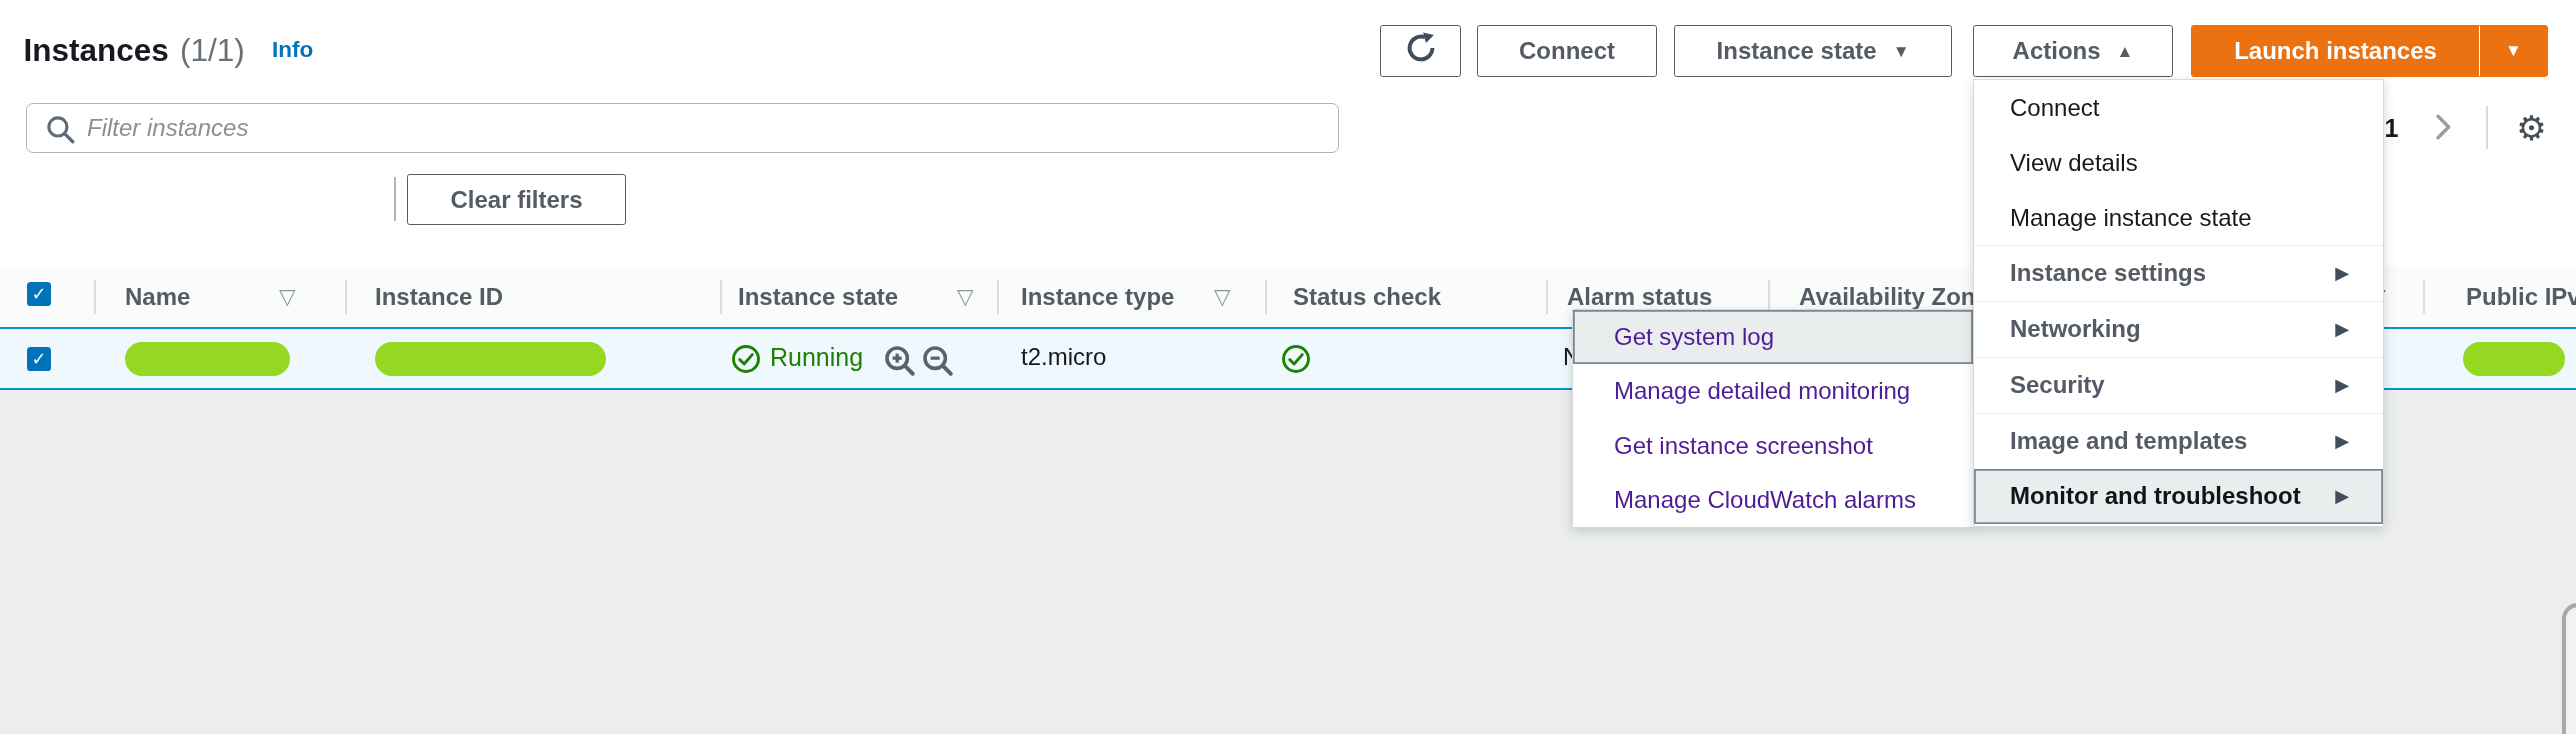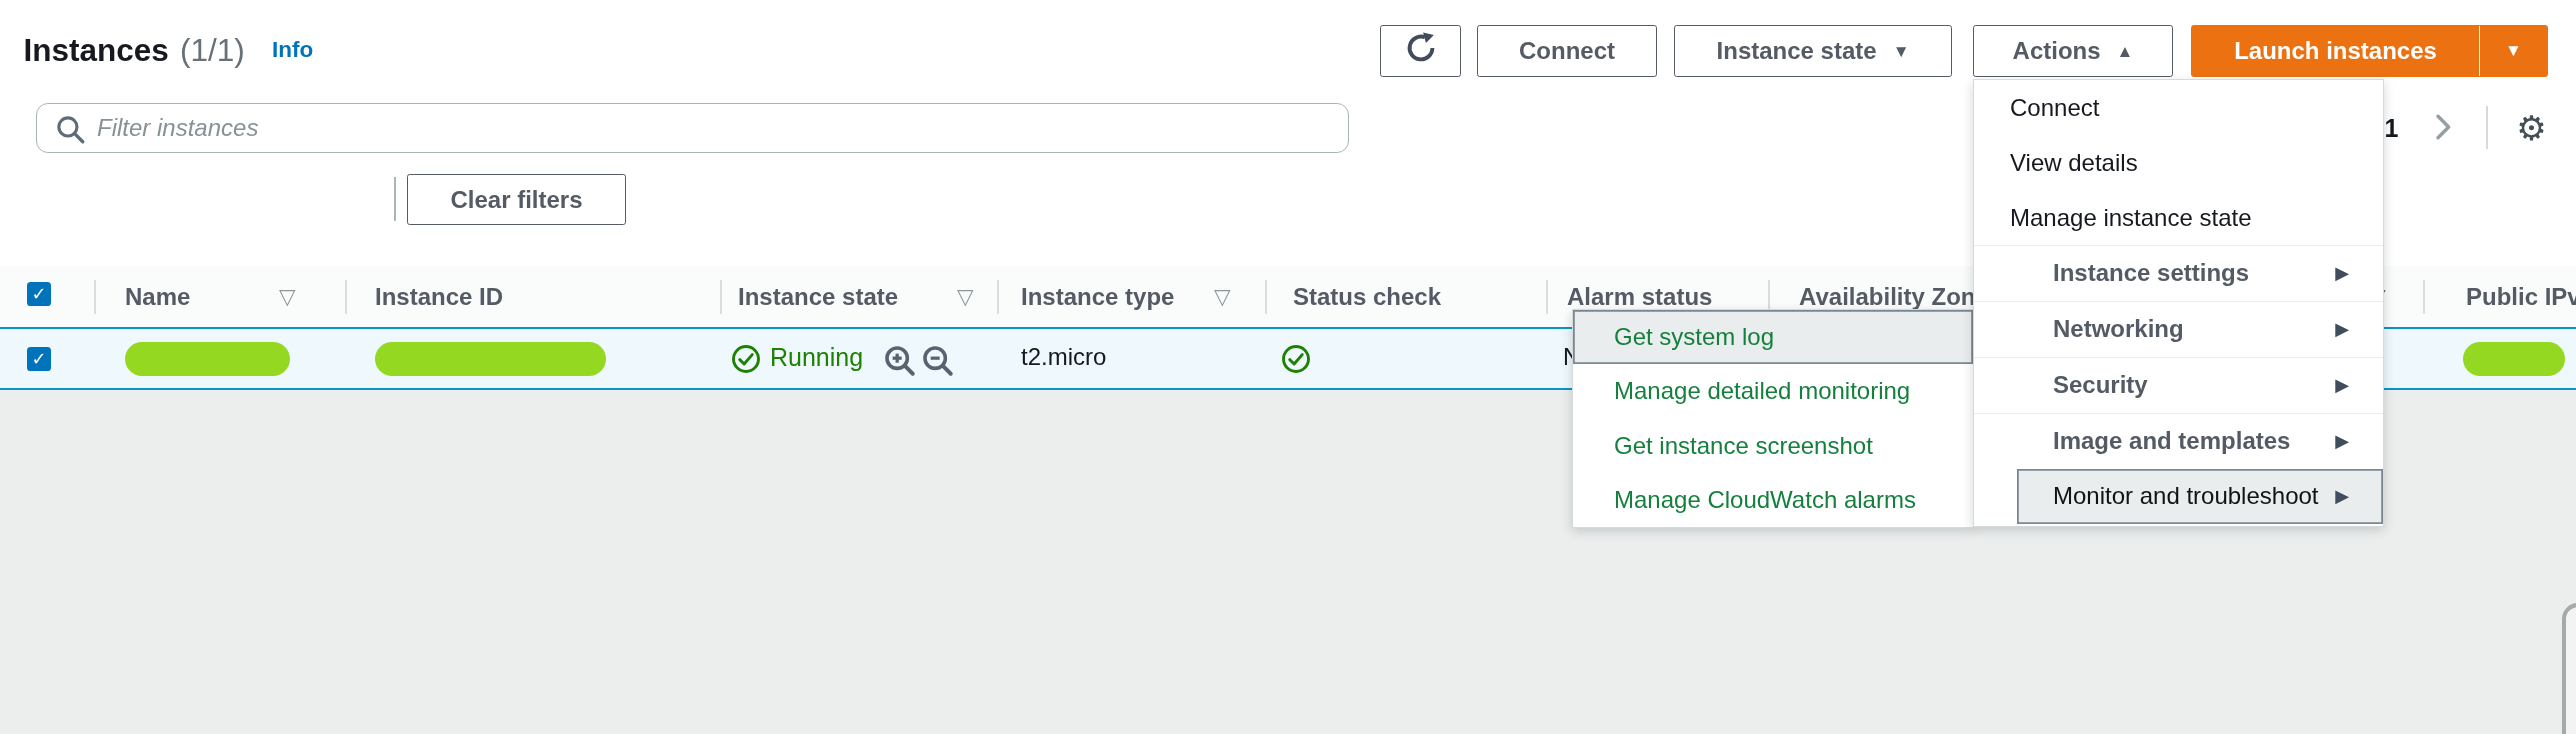--- a/index.html
+++ b/index.html
@@ -32,22 +32,22 @@
   .btn-launch{
     position:absolute;top:25px;left:2191px;width:357px;height:52px;box-sizing:border-box;
     background:#ec7211;border:1.8px solid #ec7211;border-radius:2.7px;display:flex;cursor:pointer;
   }
   .launch-main{flex:1;display:flex;align-items:center;justify-content:center;
     color:#fff;font-weight:700;font-size:24px;border-right:1.8px solid #fff;}
   .launch-caret{width:67px;display:flex;align-items:center;justify-content:center;color:#fff;font-size:17px;}
 
   
   .search-box{
-    position:absolute;left:36px;top:103px;width:1313px;height:50px;box-sizing:border-box;
-    border:1.8px solid #aab7b8;border-radius:12px;background:#fff;
+    position:absolute;left:26px;top:103px;width:1313px;height:50px;box-sizing:border-box;
+    border:1.8px solid #aab7b8;border-radius:7px;background:#fff;
   }
   .search-box svg{position:absolute;left:18px;top:10px;}
   .search-box input{
     position:absolute;left:58px;top:1.8px;width:1243px;height:43px;border:none;outline:none;
     font-family:inherit;font-size:24px;color:#16191f;background:transparent;
   }
   .search-box input::placeholder{color:#879196;font-style:italic;}
 
   
   .page-num{position:absolute;left:2376px;top:103px;width:31px;height:50px;line-height:50px;
@@ -90,26 +90,26 @@
 
   
   .menu-panel{
     position:absolute;box-sizing:border-box;background:#fff;border:0.9px solid #d5dbdb;
     box-shadow:0 3.6px 10.8px rgba(0,28,36,0.18);display:flex;flex-direction:column;z-index:21;
   }
   #actions-menu{left:1973px;top:79px;width:411px;height:448px;}
   #monitor-submenu{left:1572px;top:309px;width:402px;height:219px;z-index:20;}
   .menu-item{height:55px;display:flex;align-items:center;padding:0 38px 0 36px;
     font-size:24px;color:#16191f;cursor:pointer;position:relative;box-sizing:border-box;}
-  .menu-item.category{font-weight:700;color:#545b64;margin-left:43px;}
+  .menu-item.category{font-weight:700;color:#545b64;}
   .menu-item .arrow{position:absolute;right:34px;font-size:18px;color:#414d5c;}
-  .menu-item.highlight{background:#eaeded;box-shadow:inset 0 0 0 1.8px #7b8794;font-weight:400;color:#0f1419;}
+  .menu-item.highlight{background:#eaeded;box-shadow:inset 0 0 0 1.8px #7b8794;font-weight:700;color:#0f1419;}
   .menu-div{height:0.9px;background:#eaeded;margin:0;}
   .sub-item{height:66px;display:flex;align-items:center;padding:0 27px 0 41px;
-    font-size:24px;color:#15803d;cursor:pointer;box-sizing:border-box;}
+    font-size:24px;color:#4c1d95;cursor:pointer;box-sizing:border-box;}
   .sub-item.highlight{background:#eaeded;box-shadow:inset 0 0 0 1.8px #7b8794;}
 
   
   .split-handle{position:absolute;left:2562px;top:603px;width:54px;height:216px;
     background:#f2f3f2;border:4.5px solid #a5a9a7;border-radius:16px;box-sizing:border-box;}
 </style>
 </head>
 <body>
 
 <div id="page">

